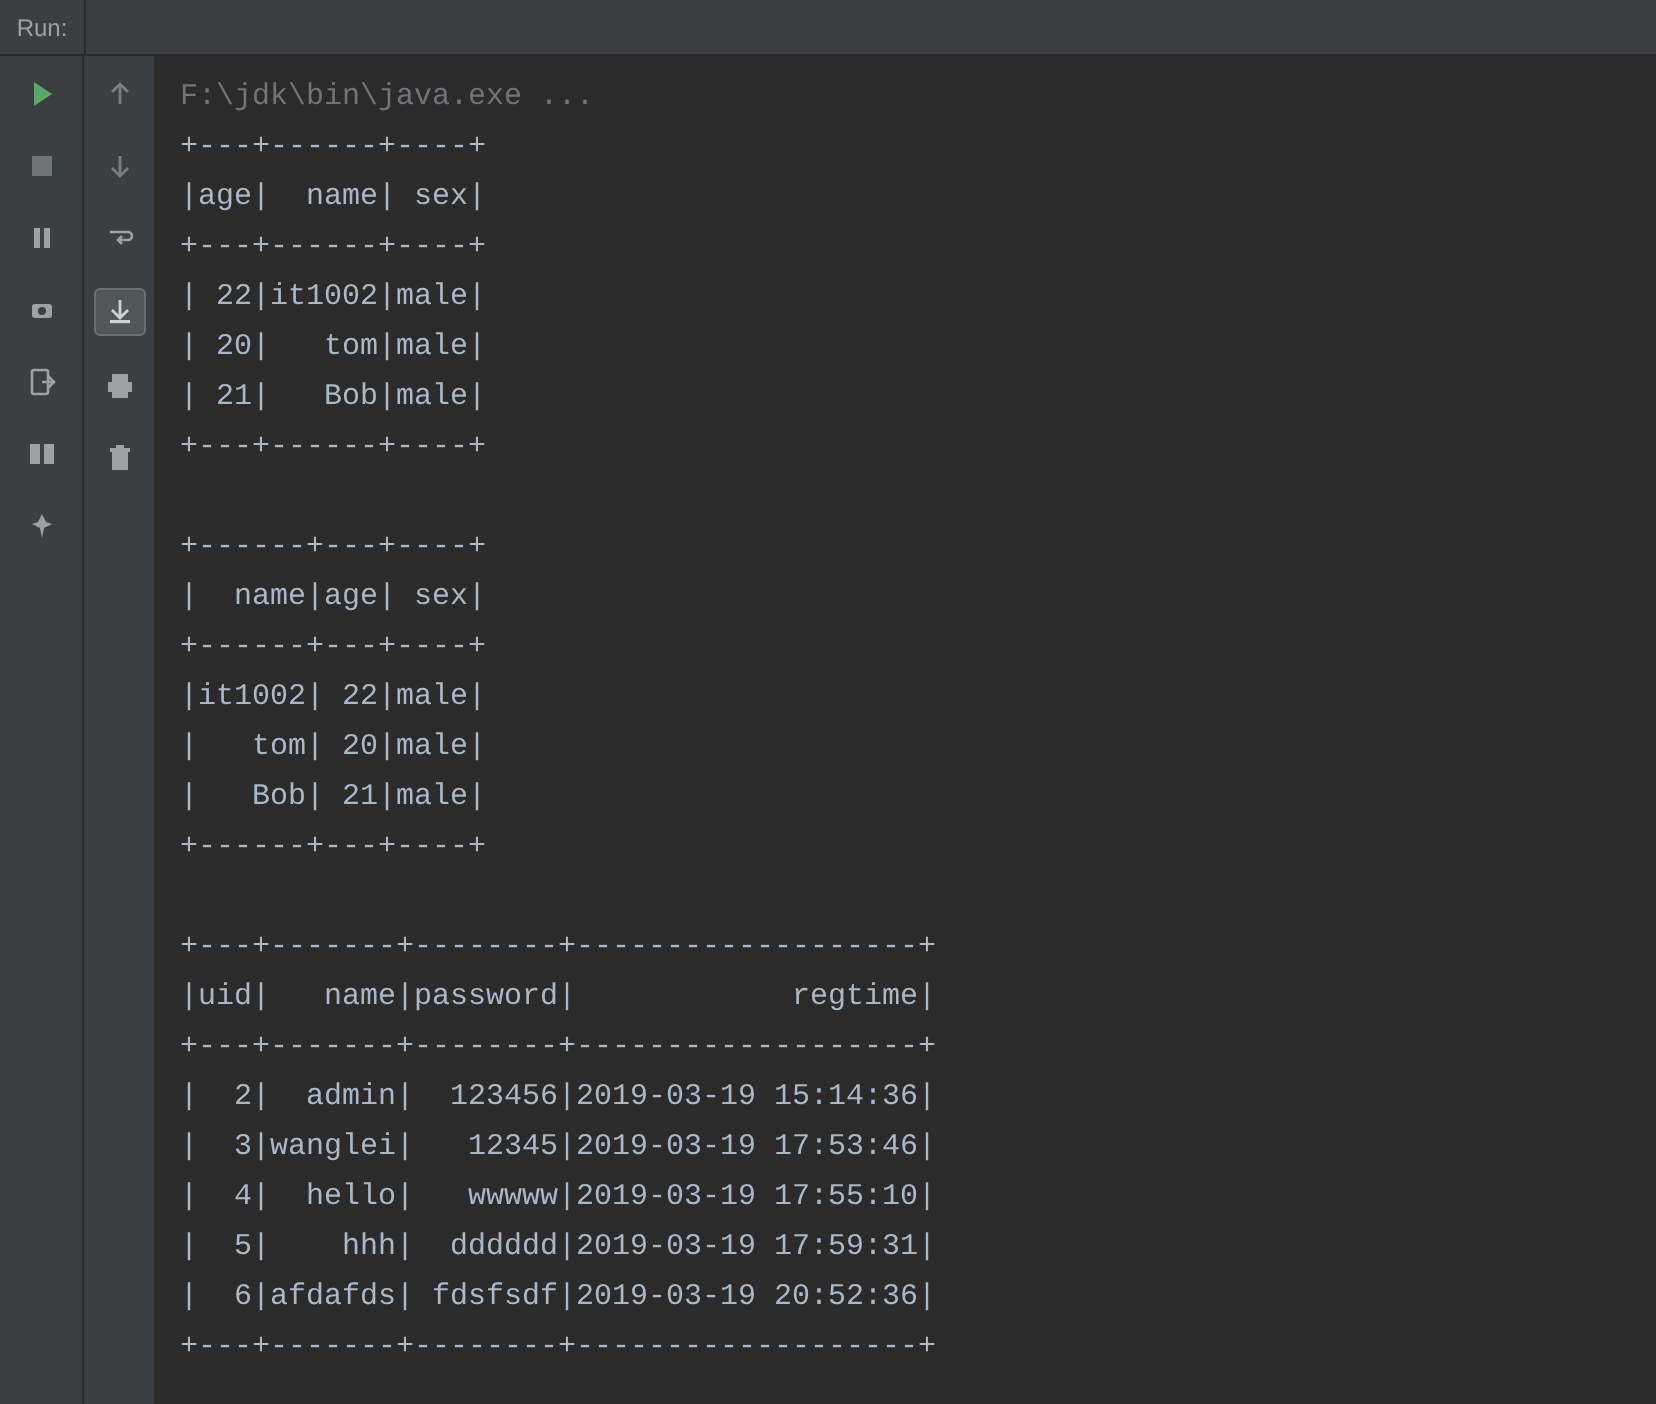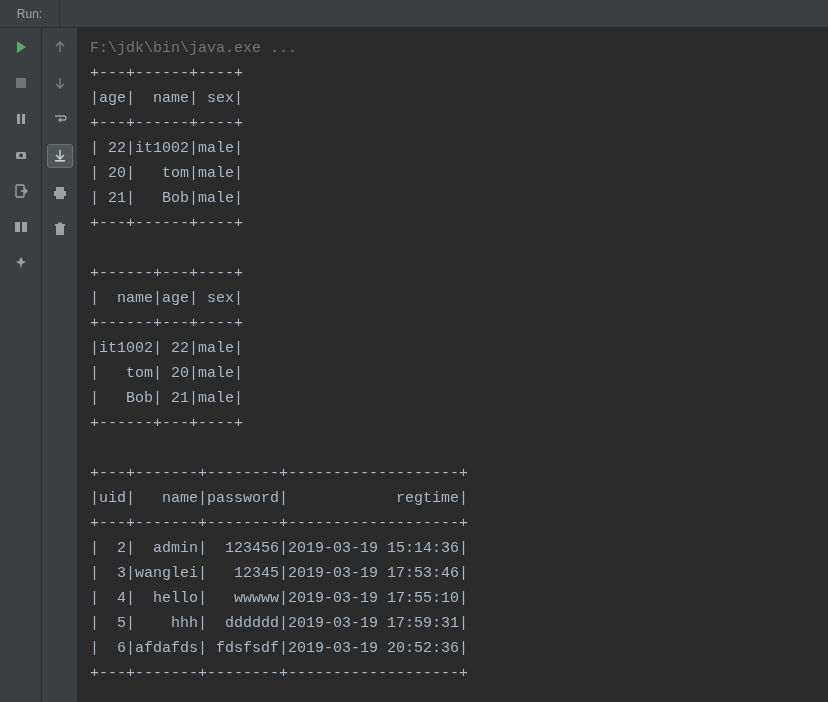--- a/index.html
+++ b/index.html
@@ -13,21 +13,21 @@
     flex-direction: column;
   }
   .topbar {
     height: 28px;
     background: #3c3f41;
     border-bottom: 1px solid #2b2b2b;
     display: flex;
     align-items: stretch;
   }
   .run-label {
-    width: 60px;
+    width: 43px;
     display: flex;
     align-items: center;
     justify-content: center;
     color: #a0a0a0;
     font-size: 12px;
     border-right: 1px solid #2b2b2b;
   }
   .tab {
     display: flex;
     align-items: center;

